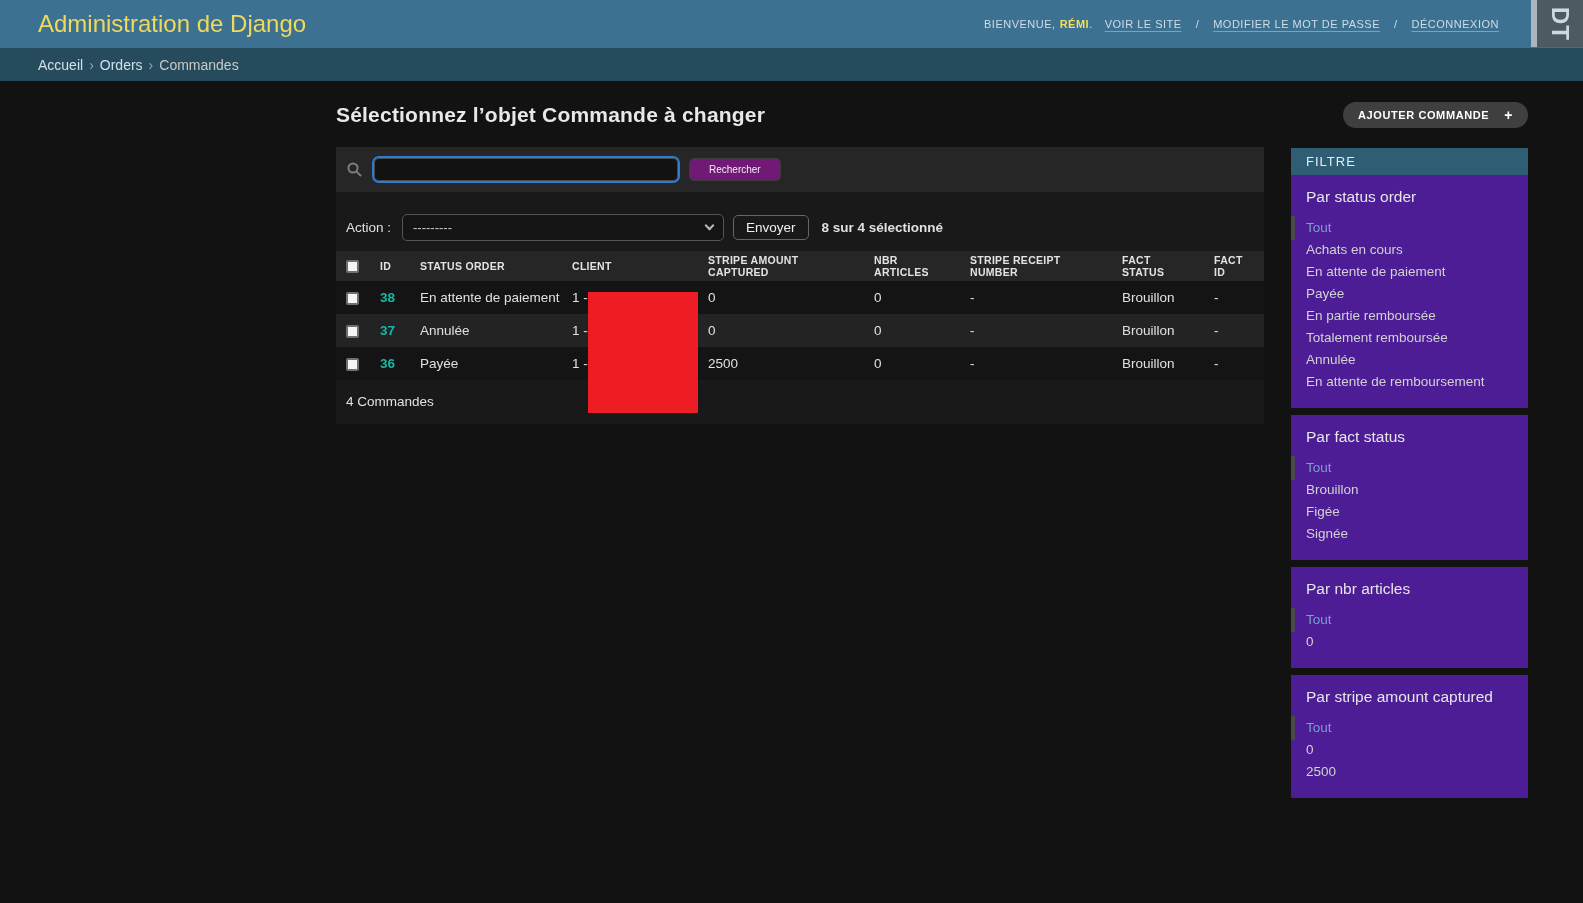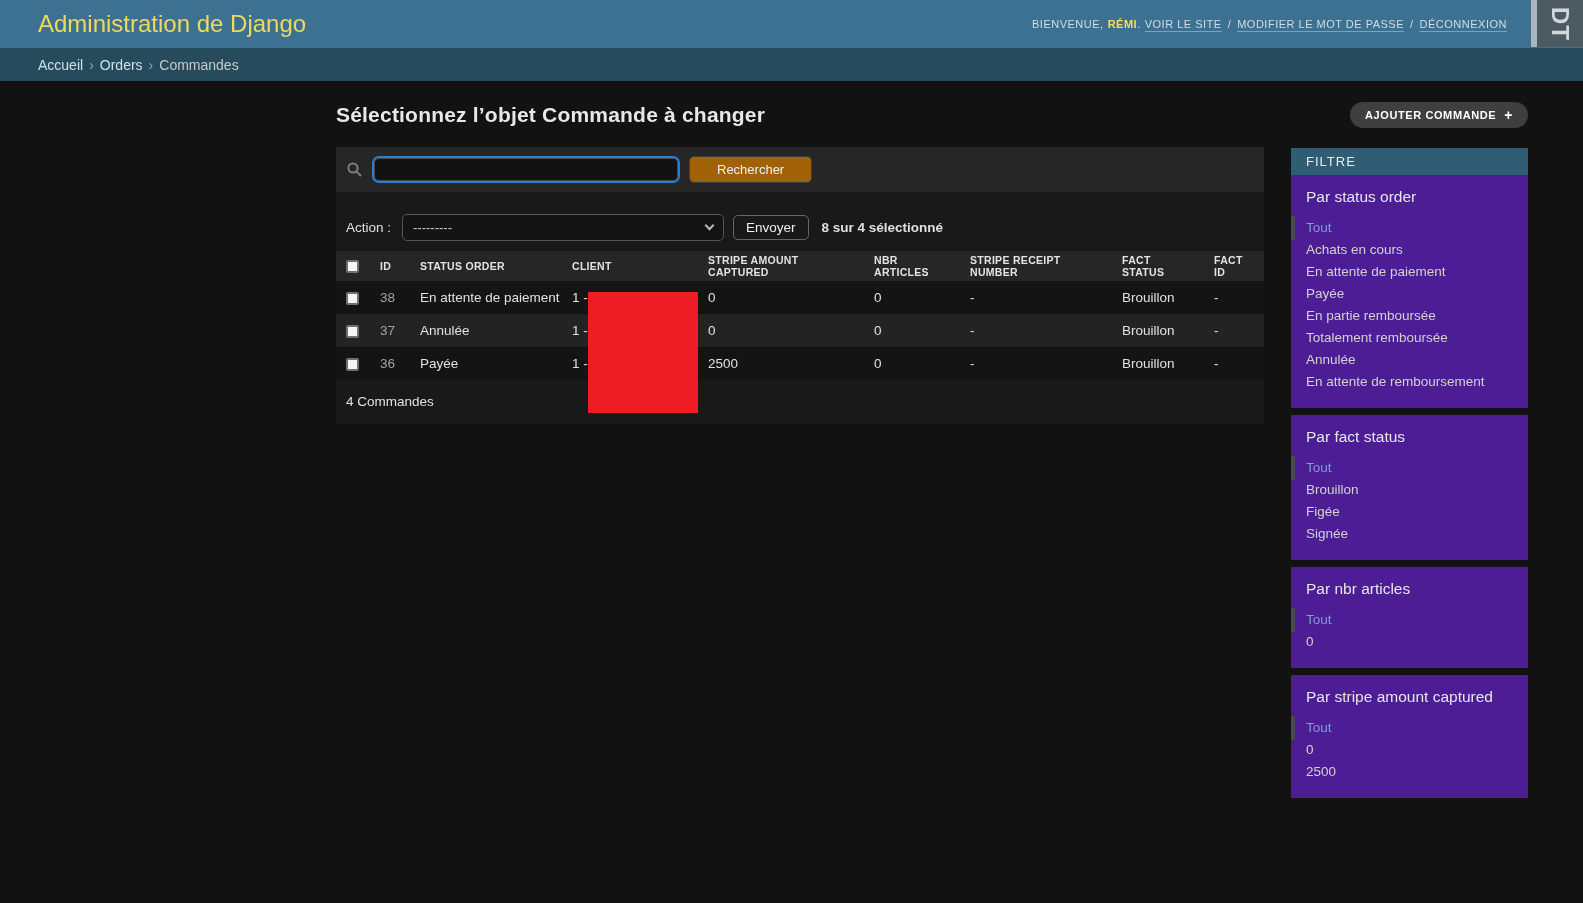--- a/index.html
+++ b/index.html
@@ -7,54 +7,54 @@
     font-family:"Liberation Sans", sans-serif; overflow:hidden; }
 
   
   #header { position:relative; height:48px; background:#3d7191;
     display:flex; align-items:center; padding-left:38px; }
   #site-name { font-size:24px; font-weight:400; color:#efd95c; text-decoration:none; }
   #user-tools { position:absolute; right:72px; top:0; height:48px; display:flex;
     align-items:center; font-size:11px; letter-spacing:.5px; color:#cfdde6; white-space:nowrap; }
   #user-tools .uname { color:#f5dd5d; font-weight:700; margin-left:4px; }
   #user-tools a { color:#cfdde6; text-decoration:underline; text-underline-offset:3px;
-    text-decoration-color:#7fa3b5; margin:0 4px; cursor:pointer; }
+    text-decoration-color:#7fa3b5; margin:0 12px; cursor:pointer; }
   #user-tools .slash { margin:0 2px; }
   #djdt-handle { position:absolute; top:0; right:0; width:52px; height:47px;
     background:#4e5a62; border-left:6px solid #a9b6bd; display:flex; align-items:center;
     justify-content:center; cursor:pointer; }
   #djdt-handle span { transform:rotate(90deg); font-weight:700; font-size:24px;
     color:#cfd9dd; letter-spacing:1px; }
 
   
   #breadcrumbs { height:33px; background:#264b5d; display:flex; align-items:center;
     padding-left:38px; font-size:14px; color:#9fb8c4; }
   #breadcrumbs a { color:#cfe0ea; text-decoration:none; cursor:pointer;text-align:right; }
   #breadcrumbs .sep { margin:0 6px; color:#8fa9b6; }
   #breadcrumbs .current { color:#c9c9c9; }
 
   
   #content { position:relative; height:822px; }
   #object-tools { position:absolute; top:21px; right:55px; }
-  .addlink { display:flex; align-items:center; gap:8px; background:#3f3f3f; border:none;
+  .addlink { display:flex; align-items:center; gap:15px; background:#3f3f3f; border:none;
     color:#fff; font-size:11px; font-weight:700; letter-spacing:.6px; border-radius:14px;
     padding:7px 15px; cursor:pointer; font-family:inherit; }
   .addlink .plus { font-size:14px; font-weight:700; line-height:10px; }
 
   #main { margin-left:336px; width:928px; padding-top:22px; }
   #page-title { font-size:21px; font-weight:700; color:#e8e8e8; margin-bottom:20px; letter-spacing:.2px; }
 
   #changelist { background:#191919; }
   #toolbar { height:45px; background:#262626; display:flex; align-items:center;
     padding:0 10px; gap:9px; }
   #searchbar { width:308px; height:27px; background:#121212; border:2px solid #2b7cd3;
     border-radius:7px; box-shadow:inset 0 0 0 1px #4a4a4a; color:#e0e0e0; font-size:13px;
     padding:0 8px; outline:none; font-family:inherit; }
-  #search-submit { background:#a16207; border:1px solid #3c3c3c; border-radius:5px;
-    color:#f0f0f0; font-size:13px; padding:5px 27px; cursor:pointer; font-family:inherit; }
+  #search-submit { background:#701a75; border:1px solid #3c3c3c; border-radius:5px;
+    color:#f0f0f0; font-size:10px; padding:5px 19px; cursor:pointer; font-family:inherit; }
 
   #actions-row { margin-top:22px; padding:0 10px; height:27px; display:flex;
     align-items:center; gap:9px; }
   #action-label { font-size:13.5px; font-weight:500; color:#e0e0e0; margin-right:2px; }
   #action-select { width:322px; height:27px; background:#141414; border:1px solid #555;
     border-radius:5px; color:#cccccc; font-size:13px; padding:0 10px; display:flex;
     align-items:center; justify-content:space-between; cursor:pointer; }
   #action-select .chev { width:7px; height:7px; border-right:2px solid #b9b9b9;
     border-bottom:2px solid #b9b9b9; transform:rotate(45deg); margin-top:-4px; }
   #action-submit { background:transparent; border:1px solid #666; border-radius:5px;
@@ -64,21 +64,21 @@
   #result-table { margin-top:10px; width:928px; border-collapse:collapse; table-layout:fixed; }
   #result-table thead th { background:#262626; height:30px; text-align:left;
     font-size:10.5px; font-weight:700; letter-spacing:.3px; color:#e3e3e3;
     text-transform:uppercase; padding:0 10px; }
   #result-table tbody tr { height:33px; }
   #result-table tbody tr:nth-child(odd) { background:#141414; }
   #result-table tbody tr:nth-child(even) { background:#232323; }
   #result-table td { font-size:13.5px; color:#e0e0e0; padding:0 10px; white-space:nowrap;
     overflow:hidden; }
   #result-table td.cb, #result-table th.cb { padding:0 0 0 10px; }
-  .row-link { color:#a3a3a3; font-weight:400; text-decoration:none; cursor:pointer; }
+  .row-link { color:#14b8a6; font-weight:700; text-decoration:none; cursor:pointer; }
   .checkbox { display:inline-block; width:13px; height:13px; background:#f5f5f5;
     border:2px solid #707070; border-radius:2px; vertical-align:middle; cursor:pointer; }
   .dash { color:#bdbdbd; }
 
   #paginator { padding:14px 10px 15px; font-size:13.5px; color:#e0e0e0; }
 
   
   #changelist-filter { position:absolute; top:67px; left:1291px; width:237px; }
   #filter-title { background:#2e5d74; color:#e3eef4; font-size:13px; font-weight:500;
     letter-spacing:1px; padding:6px 15px; }

